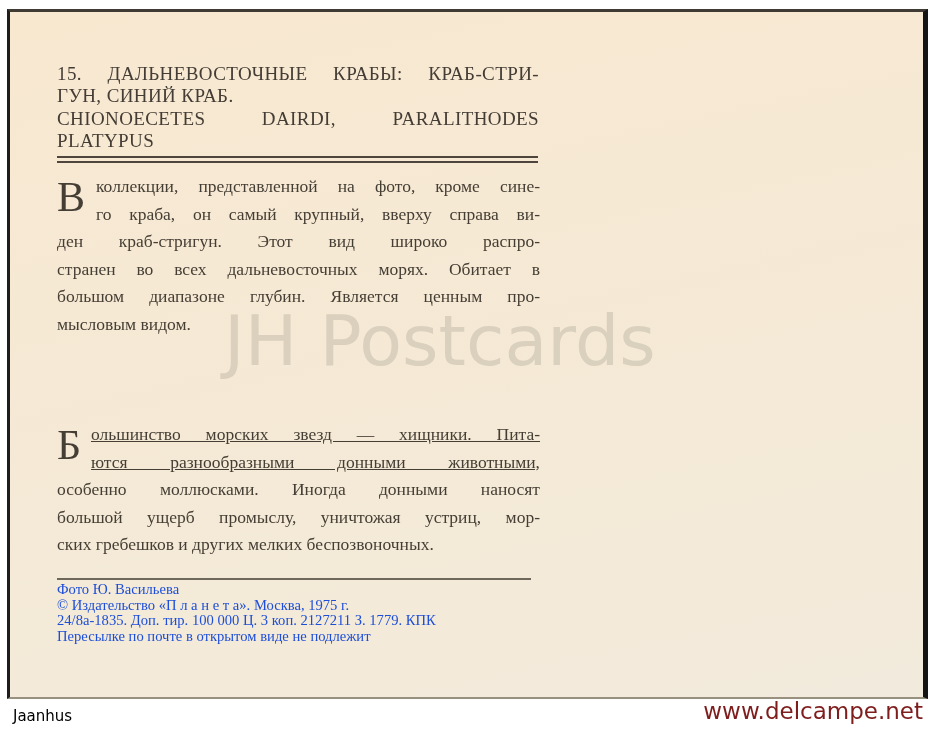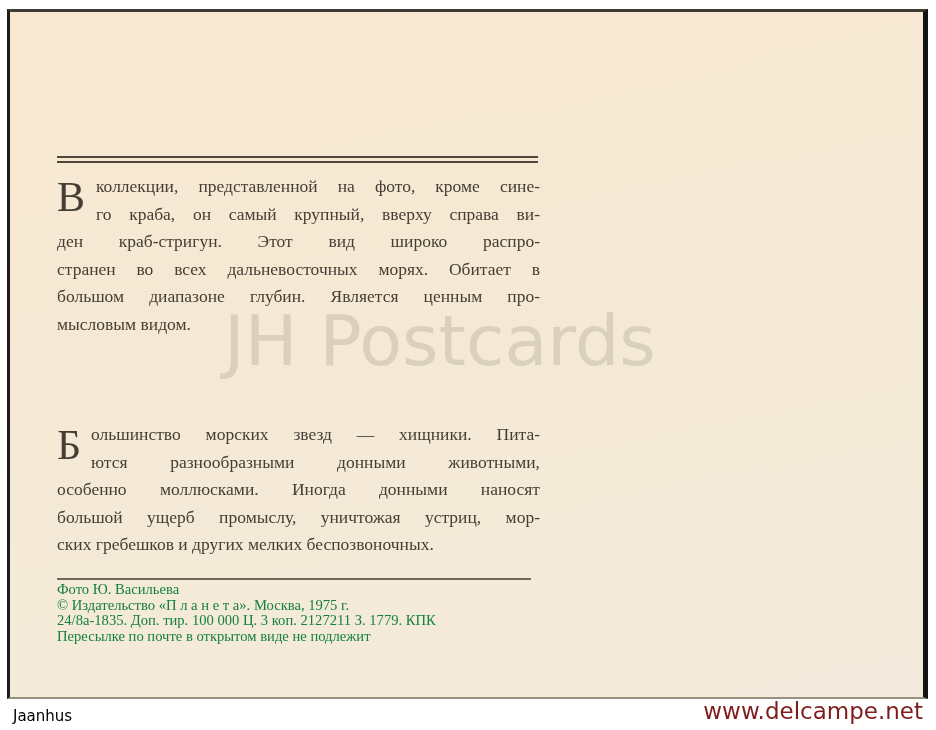--- a/index.html
+++ b/index.html
@@ -37,21 +37,21 @@
   }
   
   .para{
     width:483px;
     font-size:17.5px; line-height:27.6px;
     color:#453e34;
   }
   .para1{left:57px; top:173px;}
   .para2{left:57px; top:421px;}
   .indent{margin-left:39px;}
-  .indent2{margin-left:34px;}
+  .indent2{margin-left:34px;text-decoration:underline;}
   .dropcap{
     position:absolute; left:0; top:5px;
     font-size:42px; line-height:38px;
     color:#453e34;
   }
   .heading2{
     left:57px; top:336px; width:482px;
     font-size:18.5px; line-height:22px; letter-spacing:0.3px;
     color:#443d35;
   }
@@ -60,21 +60,21 @@
     font-size:16.5px; font-style:italic; font-weight:600; letter-spacing:0.4px;
     color:#443d35;
   }
   .rule-thin{
     position:absolute; left:57px; top:578px; width:474px; height:0;
     border-top:2px solid #6e675c;
   }
   .colophon{
     left:57px; top:582px; width:620px;
     font-size:14.6px; line-height:15.5px;
-    color:#15803d;
+    color:#1d4ed8;
   }
   
   .watermark{
     position:absolute; left:224px; top:301px;
     font-family:"DejaVu Sans", sans-serif;
     font-size:70px; line-height:80px; white-space:nowrap;
     color:rgba(125,117,104,0.22);
     z-index:5; pointer-events:none;
   }
   .footer-left{
@@ -88,20 +88,26 @@
     font-size:23px; color:#7f1d1d; z-index:6;
   }
 </style>
 </head>
 <body>
 
 <div class="page">
 
   <div class="card"></div>
 
+  <div class="txt title">
+    <div class="jline">15. ДАЛЬНЕВОСТОЧНЫЕ КРАБЫ: КРАБ-СТРИ-</div>
+    <div class="lline">ГУН, СИНИЙ КРАБ.</div>
+    <div class="jline">CHIONOECETES DAIRDI, PARALITHODES</div>
+    <div class="lline">PLATYPUS</div>
+  </div>
 
   <div class="rule-double"></div>
 
   <div class="txt para para1" style="position:absolute;">
     <span class="dropcap">В</span>
     <div class="indent jline">коллекции, представленной на фото, кроме сине-</div>
     <div class="indent jline">го краба, он самый крупный, вверху справа ви-</div>
     <div class="jline">ден краб-стригун. Этот вид широко распро-</div>
     <div class="jline">странен во всех дальневосточных морях. Обитает в</div>
     <div class="jline">большом диапазоне глубин. Является ценным про-</div>

